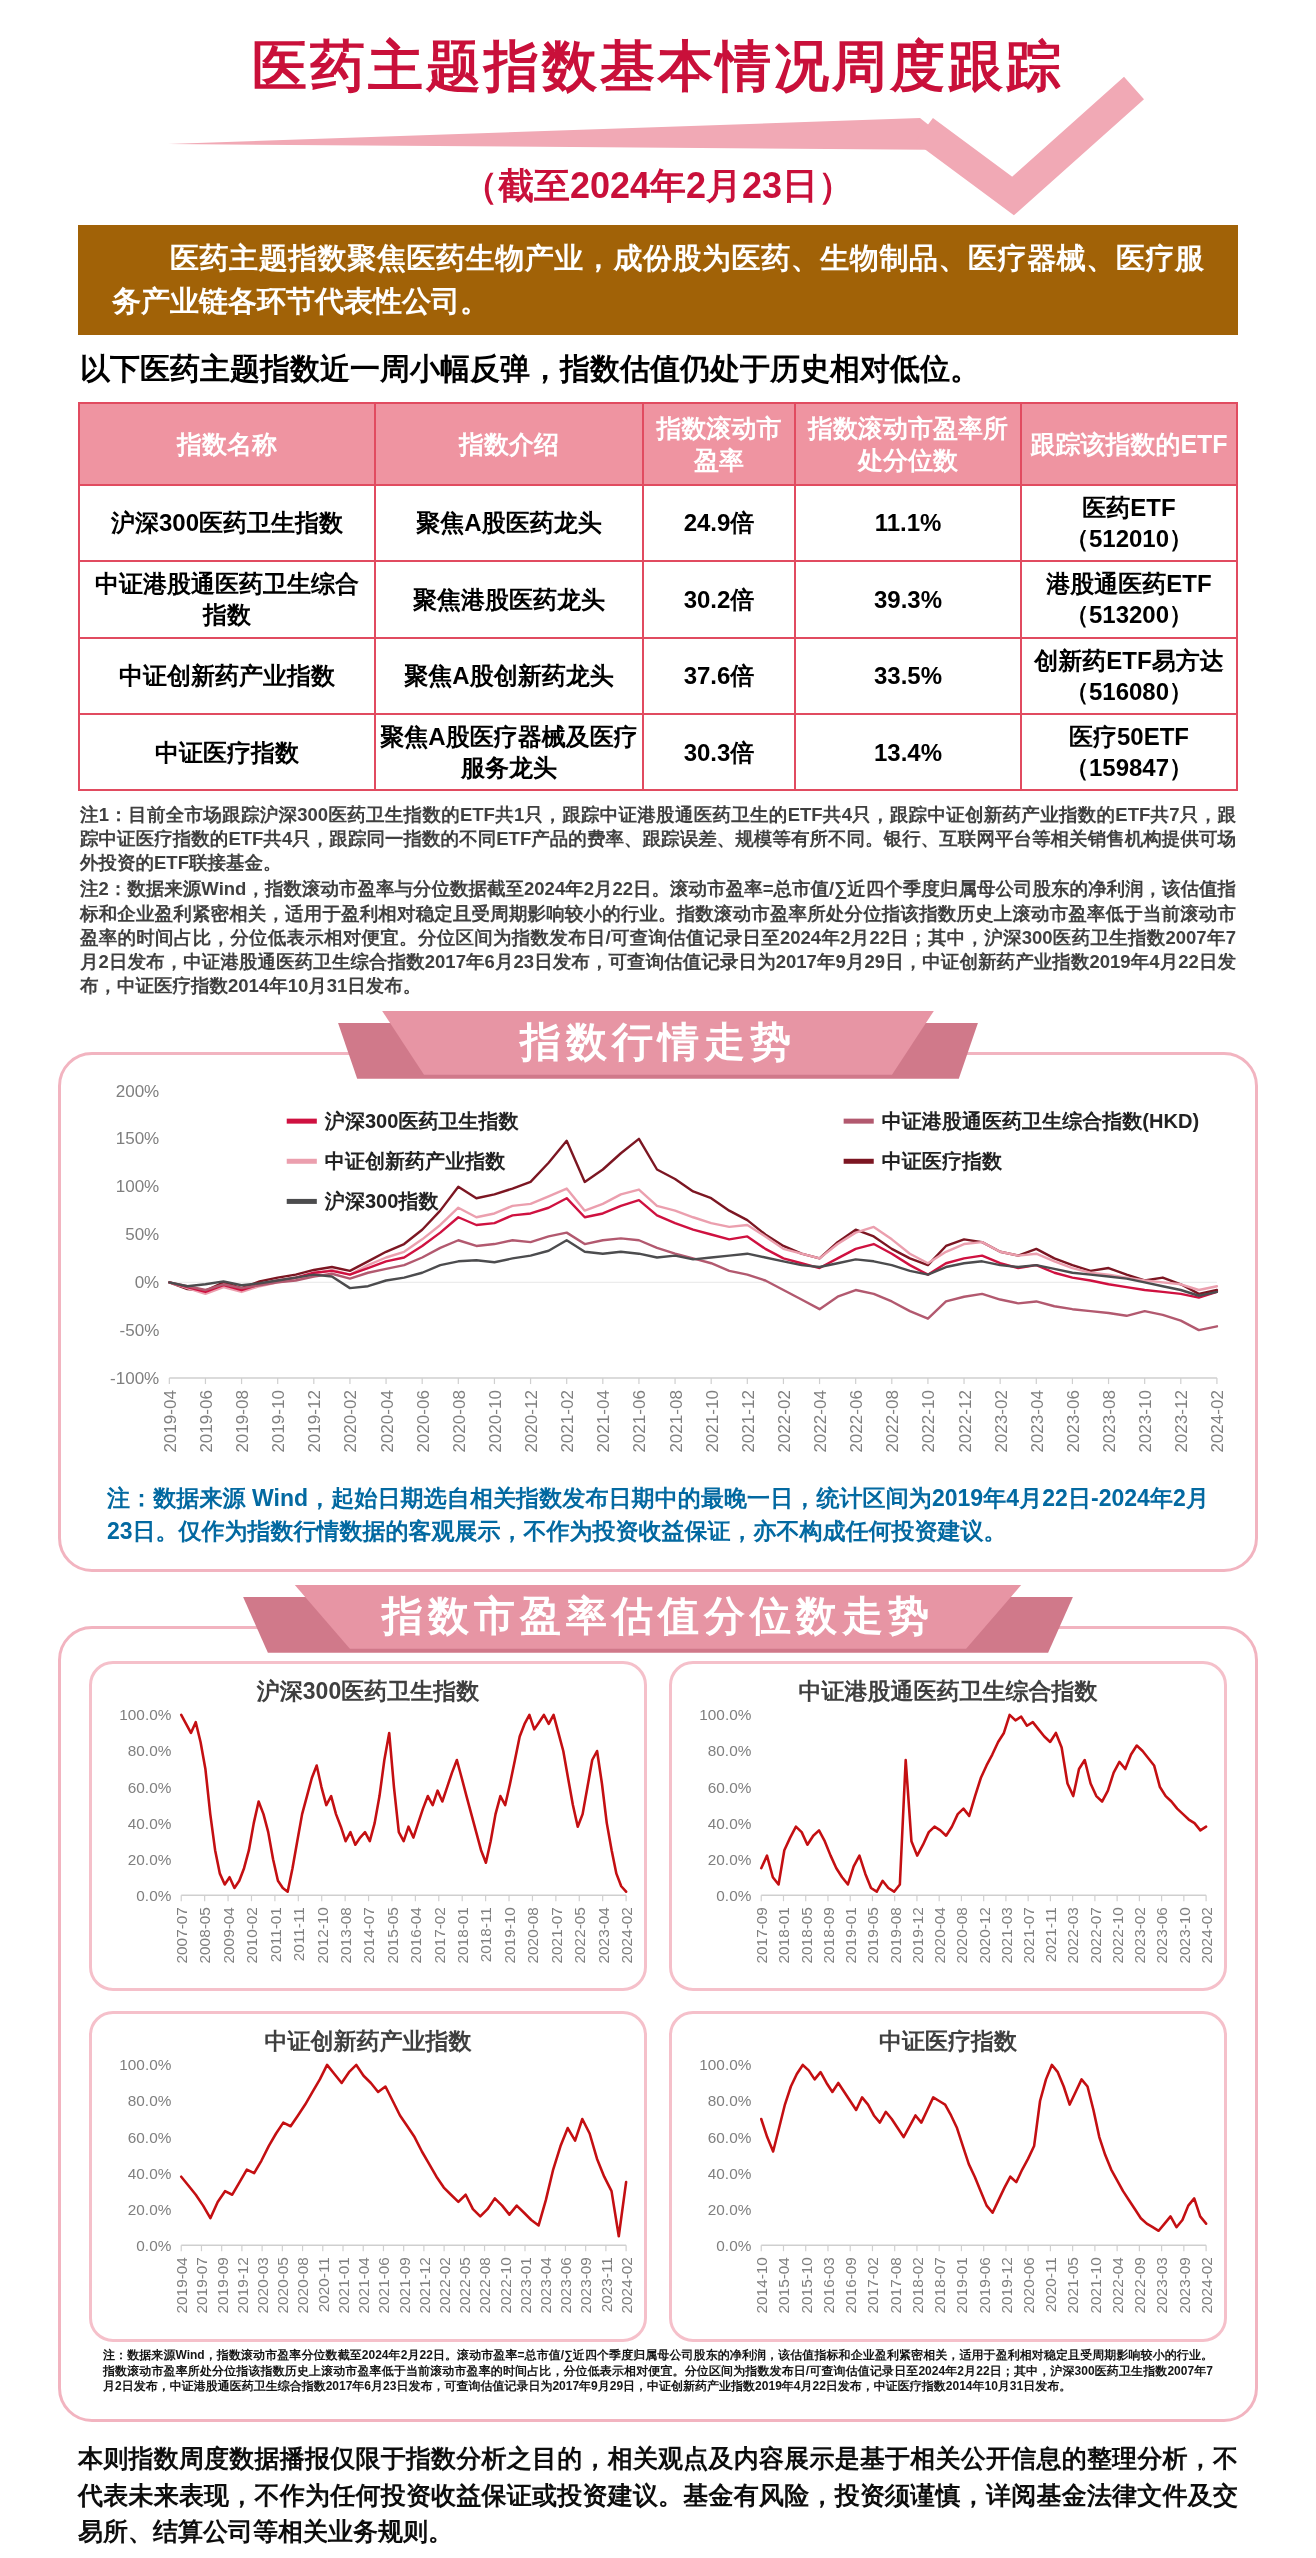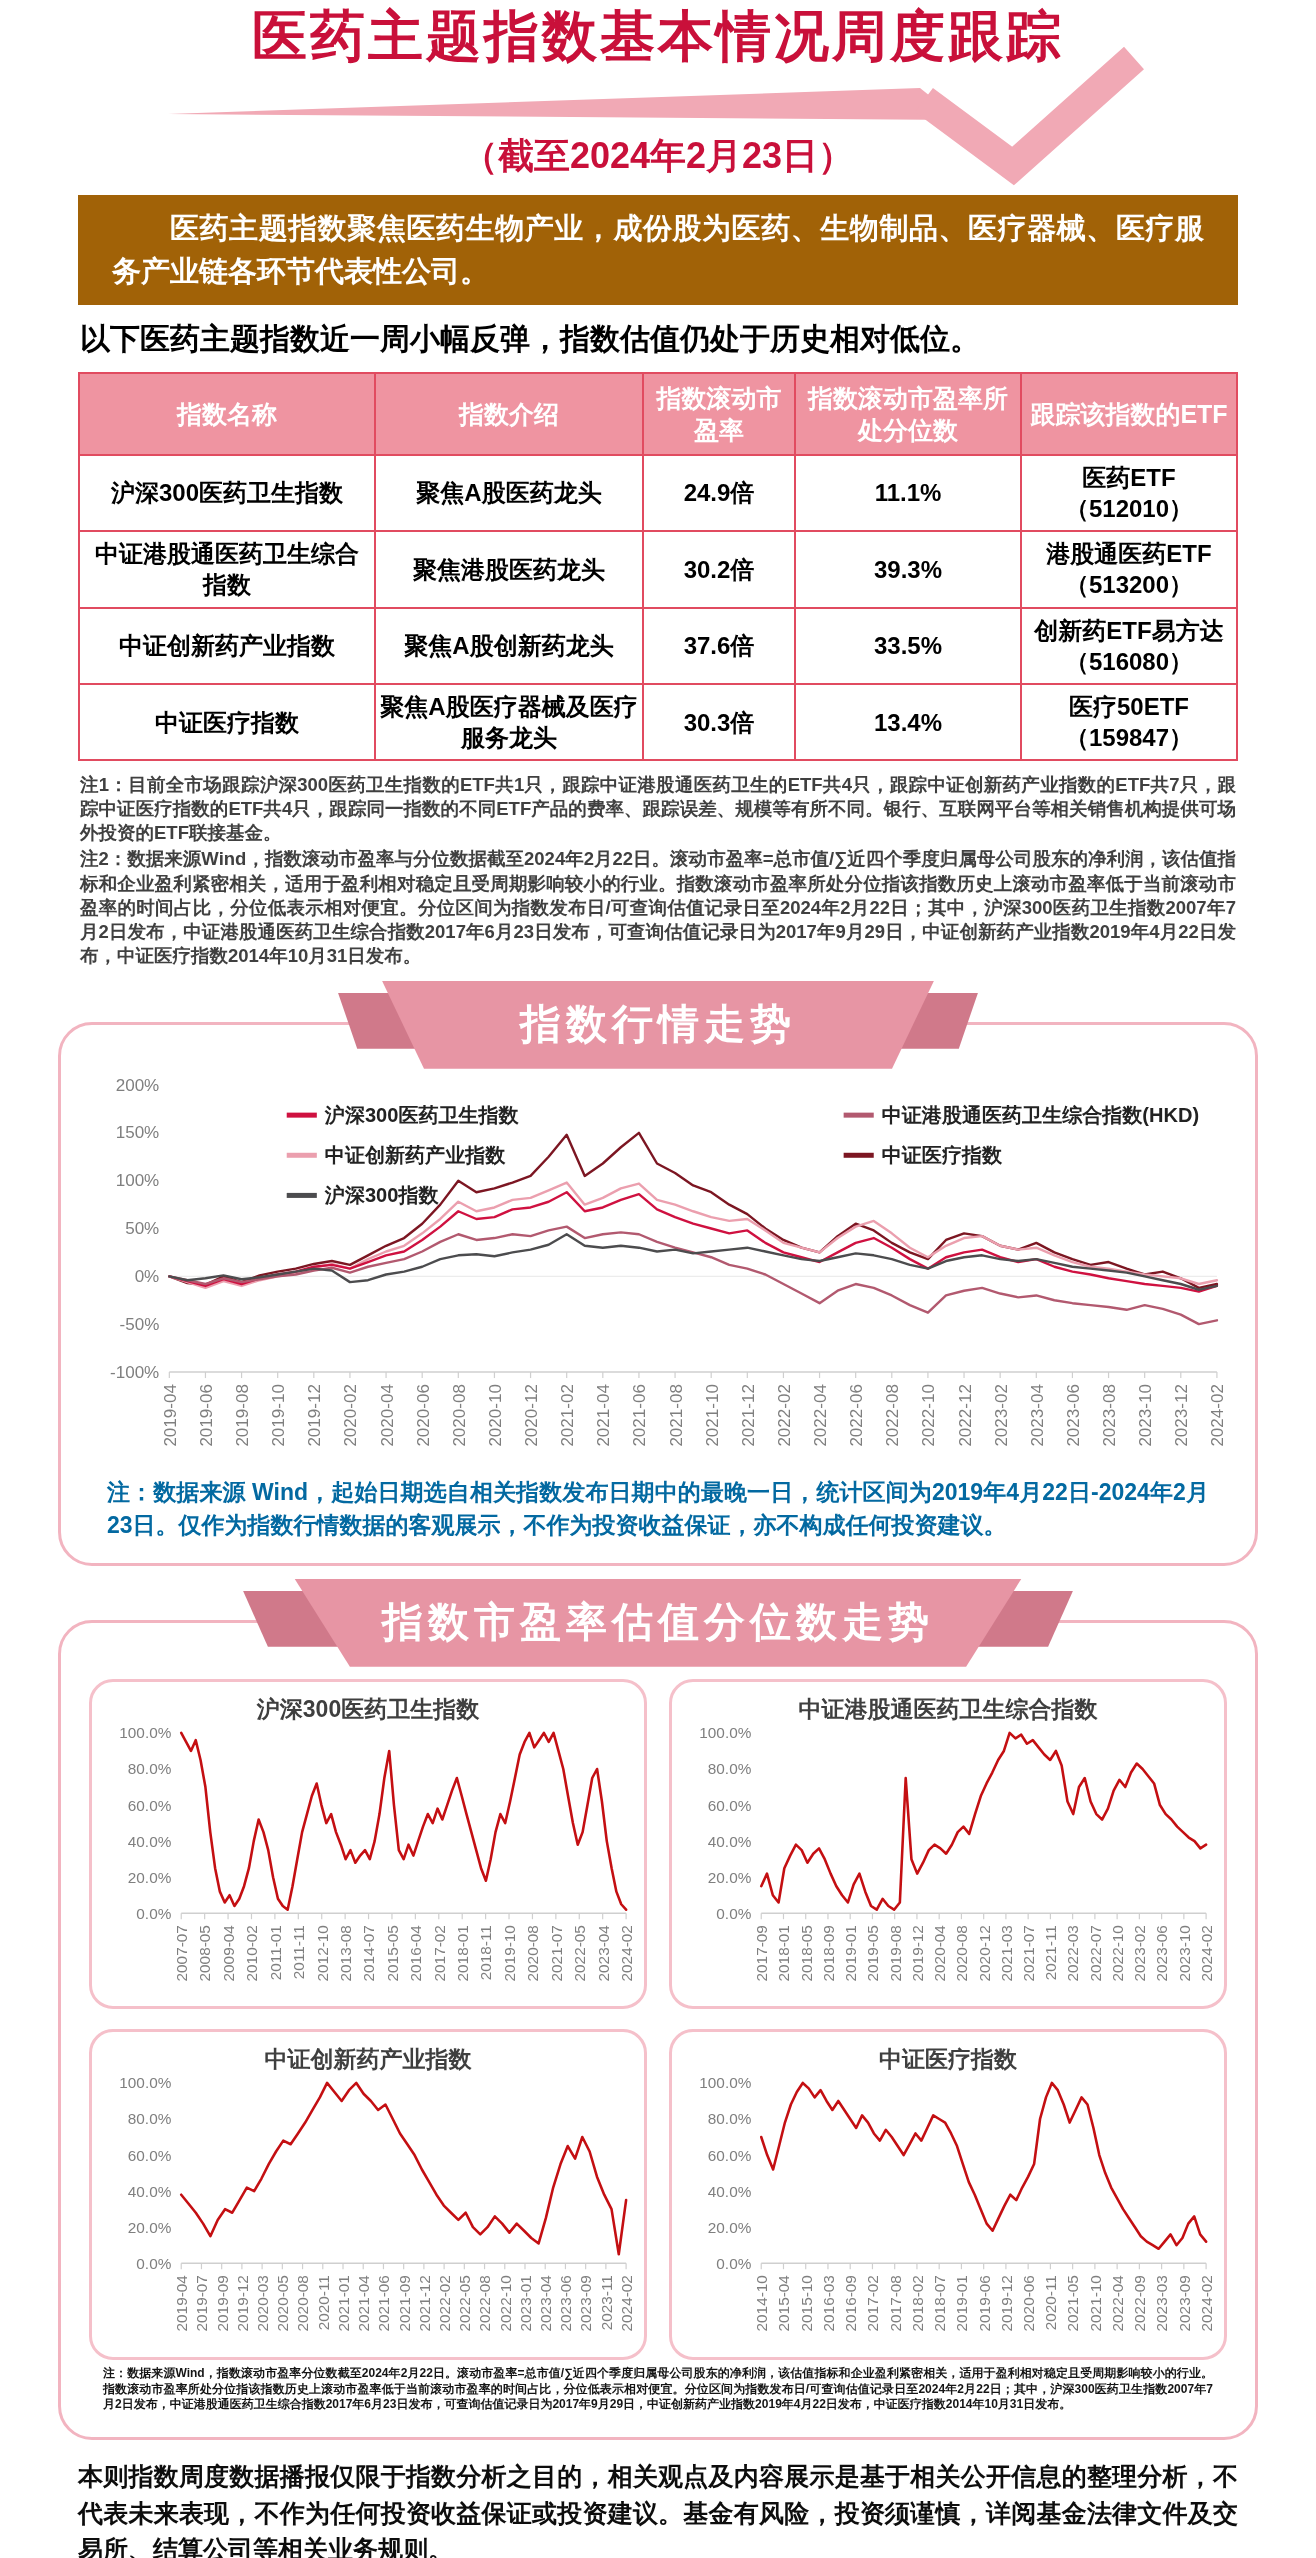--- a/index.html
+++ b/index.html
@@ -1,21 +1,21 @@
 <!DOCTYPE html>
 <html><head>
 <meta charset="utf-8">
 <style>
   * { box-sizing: border-box; }
   body {
     margin: 0; width: 1316px; height: 2558px; overflow: hidden;
     background: #ffffff; color: #111;
     font-family: "Liberation Sans", "DejaVu Sans", sans-serif;
   }
-  .header { text-align: center; }
+  .header { text-align: center; padding-top: 30px; }
   .page-title {
     margin: 0; font-size: 55px; font-weight: 900; color: #c9103a; letter-spacing: 3px;
   }
   .swoosh { display: block; margin: -56px auto -36px; width: 980px; height: 150px; overflow: visible; }
   .subtitle { font-size: 36px; font-weight: 800; color: #c9103a; margin-top: 0; }
 
   .intro-block {
     margin: 14px 78px 0; background: #a16207; color: #fff;
     font-size: 29px; font-weight: 700; line-height: 1.48;
     padding: 12px 34px; text-align: justify;
@@ -36,21 +36,21 @@
     font-size: 24px; font-weight: 700; text-align: center; padding: 6px 4px; line-height: 1.3;
   }
 
   .notes { margin: 12px 80px 0; }
   .notes p { margin: 0 0 2px; font-size: 18.5px; font-weight: 600; line-height: 1.3; text-align: justify; color: #404040; }
 
   .card {
     position: relative; margin: 54px 58px 0;
     border: 3px solid #f2b4c0; border-radius: 34px; background: #fff;
   }
-  .banner { position: relative; height: 88px; margin: -44px auto 6px; }
+  .banner { position: relative; height: 64px; margin: -44px auto 6px; }
   .banner .back {
     position: absolute; left: -20px; right: -20px; top: 12px; height: 56px;
     background: #d0798a; clip-path: polygon(0 0, 100% 0, 97% 100%, 3% 100%);
   }
   .banner .front {
     position: absolute; left: 0; right: 0; top: 0; bottom: 0;
     background: #e795a4; clip-path: polygon(4% 0, 96% 0, 89% 100%, 11% 100%);
     border-radius: 0 0 40px 40px;
     display: flex; align-items: center; justify-content: center;
     font-size: 41px; font-weight: 800; color: #fff; letter-spacing: 5px;

